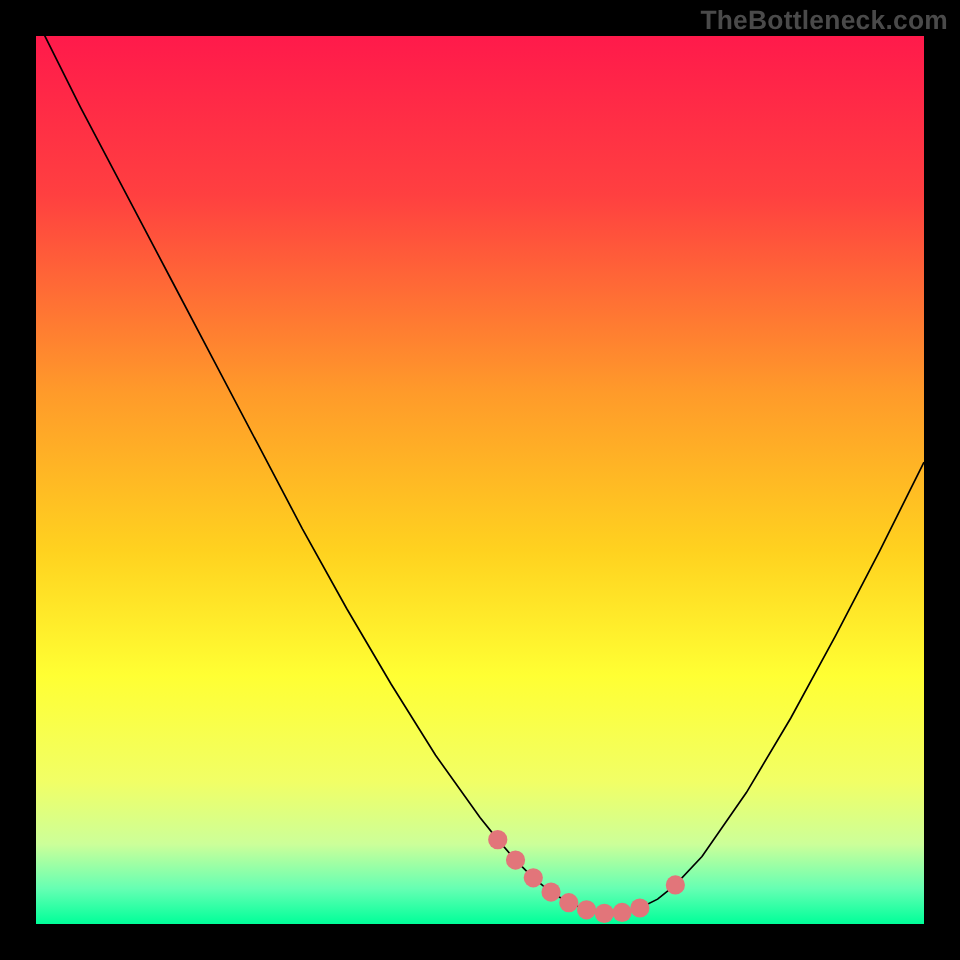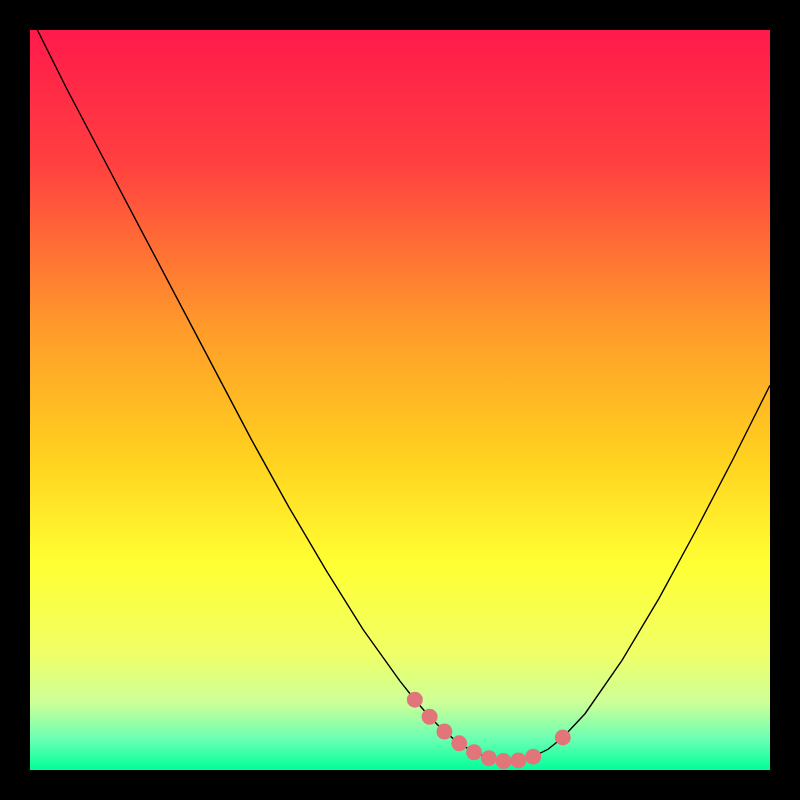--- a/index.html
+++ b/index.html
@@ -28,20 +28,21 @@
     z-index: 10;
   }
   svg {
     display: block;
   }
 </style>
 </head>
 <body>
 
 <div class="frame">
+  <div class="watermark">TheBottleneck.com</div>
   <svg id="chart-svg" width="800" height="800" viewBox="0 0 800 800">
     <defs>
       <linearGradient id="bg-grad" x1="0" y1="0" x2="0" y2="1">
           <stop offset="0%" stop-color="#ff1a4b"></stop>
           <stop offset="18%" stop-color="#ff4040"></stop>
           <stop offset="40%" stop-color="#ff9a2a"></stop>
           <stop offset="57.99999999999999%" stop-color="#ffd21f"></stop>
           <stop offset="72%" stop-color="#ffff33"></stop>
           <stop offset="84%" stop-color="#f1ff66"></stop>
           <stop offset="91%" stop-color="#ccff99"></stop>

